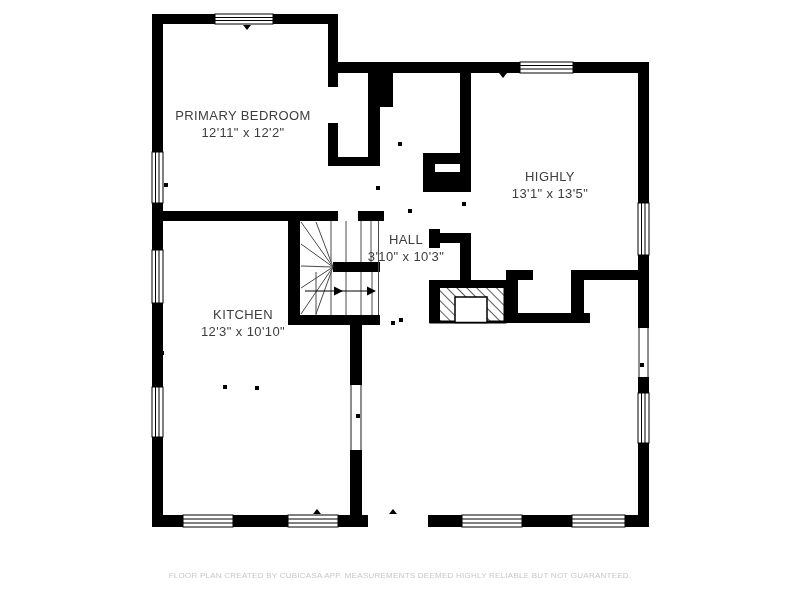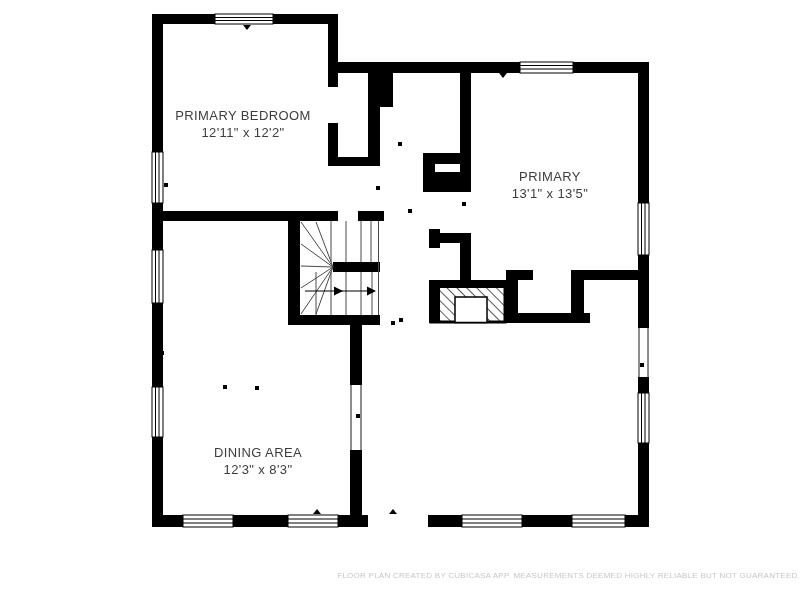--- a/index.html
+++ b/index.html
@@ -4,21 +4,21 @@
 <style>
   html,body{margin:0;padding:0;background:#ffffff;width:800px;height:600px;overflow:hidden;}
   .stage{position:relative;width:800px;height:600px;background:#fff;
          font-family:"Liberation Sans", sans-serif;}
   svg{position:absolute;left:0;top:0;}
   .room-label{position:absolute;transform:translate(-50%,-50%);text-align:center;
               color:#3d3d3d;white-space:nowrap;line-height:17px;font-size:13px;
               letter-spacing:0.4px;}
   .room-label .rname{font-weight:400;}
   .room-label .rdims{font-weight:400;}
-  .footer{position:absolute;left:0;top:571px;width:800px;text-align:right;
+  .footer{position:absolute;left:0;top:571px;width:800px;text-align:center;
           font-size:8px;color:#c7c7c7;letter-spacing:0.25px;
           font-family:"Liberation Sans", sans-serif;}
 </style>
 </head>
 <body>
 
 <div class="stage">
 
 <svg width="800" height="600" viewBox="0 0 800 600">
   <defs>
@@ -203,27 +203,31 @@
   </g>
 </svg>
 
 <div class="room-label" style="left:243px;top:124px">
   <div class="rname">PRIMARY BEDROOM</div>
   <div class="rdims">12'11" x 12'2"</div>
 </div>
 
 
 <div class="room-label" style="left:550px;top:185px">
-  <div class="rname">PRIMARY</div>
+  <div class="rname">HIGHLY</div>
   <div class="rdims">13'1" x 13'5"</div>
 </div>
 
-
-
-<div class="room-label" style="left:258px;top:461px">
-  <div class="rname">DINING AREA</div>
-  <div class="rdims">12'3" x 8'3"</div>
-</div>
+<div class="room-label" style="left:406px;top:248px">
+  <div class="rname">HALL</div>
+  <div class="rdims">3'10" x 10'3"</div>
+</div>
+
+<div class="room-label" style="left:243px;top:323px">
+  <div class="rname">KITCHEN</div>
+  <div class="rdims">12'3" x 10'10"</div>
+</div>
+
 
 
 <div class="footer">FLOOR PLAN CREATED BY CUBICASA APP. MEASUREMENTS DEEMED HIGHLY RELIABLE BUT NOT GUARANTEED.</div>
 
 </div>
 
 </body></html>

